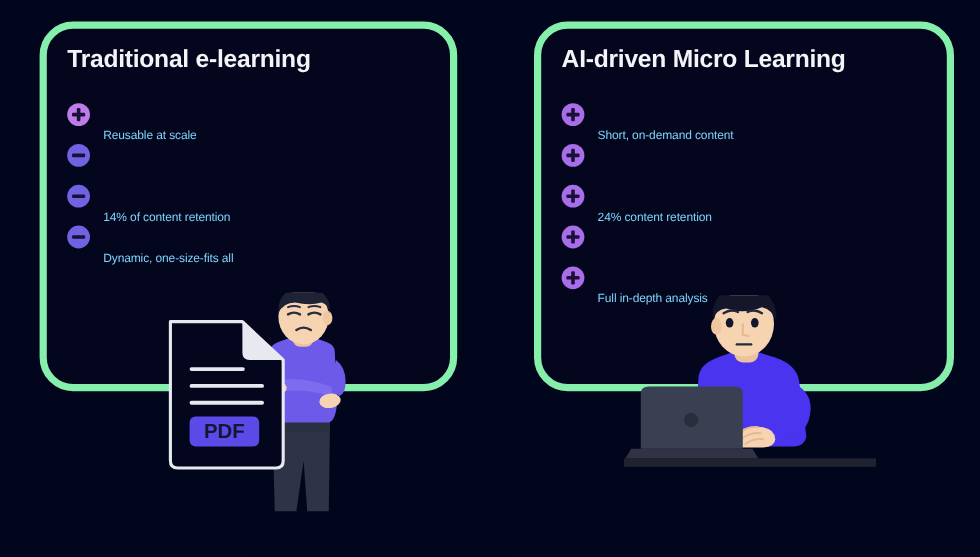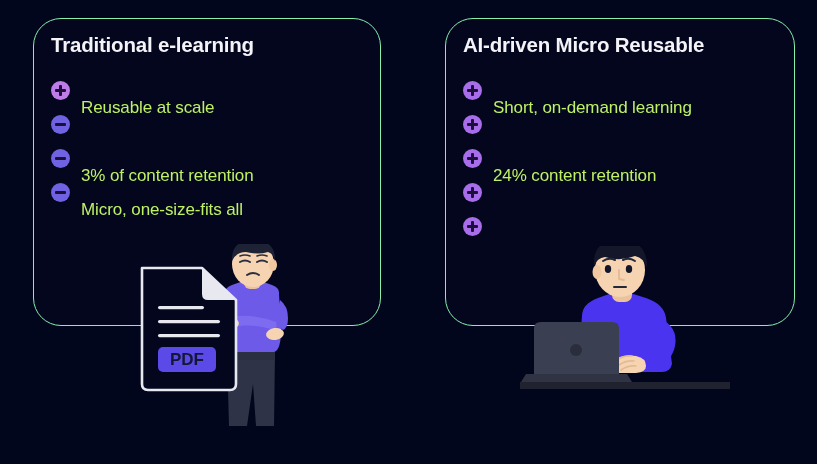--- a/index.html
+++ b/index.html
@@ -23,21 +23,21 @@
     inset: 0;
     width: 817px;
     height: 464px;
   }
 
   
   .card {
     position: absolute;
     top: 18px;
     height: 308px;
-    border: 1px solid #86efac;
+    border: 6px solid #86efac;
     border-radius: 28px;
     background: #03061d;
     overflow: visible;
   }
 
   .card-left  { left: 33px;  width: 348px; }
   .card-right { left: 445px; width: 350px; }
 
   .card-title {
     position: absolute;
@@ -95,22 +95,22 @@
     position: absolute;
     left: 8.2px;
     top: 4.2px;
     width: 2.6px;
     height: 11px;
     border-radius: 1px;
     background: #1b1038;
   }
 
   .bullet-text {
-    font-size: 17px;
-    color: #bef264;
+    font-size: 10px;
+    color: #7dd3fc;
     white-space: nowrap;
     letter-spacing: -0.1px;
     margin-top: 36px;
   }
 
   
   .illus-left {
     position: absolute;
     left: 128px;
     top: 244px;
@@ -140,50 +140,51 @@
     <ul class="bullets">
       <li class="bullet-row">
         <span class="bullet-icon plus"></span>
         <span class="bullet-text">Reusable at scale</span>
       </li>
       <li class="bullet-row">
         <span class="bullet-icon minus"></span>
       </li>
       <li class="bullet-row">
         <span class="bullet-icon minus"></span>
-        <span class="bullet-text">3% of content retention</span>
+        <span class="bullet-text">14% of content retention</span>
       </li>
       <li class="bullet-row">
         <span class="bullet-icon minus"></span>
-        <span class="bullet-text">Micro, one-size-fits all</span>
+        <span class="bullet-text">Dynamic, one-size-fits all</span>
       </li>
     </ul>
   </div>
 
   <div class="card card-right">
 
-    <div class="card-title">AI-driven Micro Reusable</div>
+    <div class="card-title">AI-driven Micro Learning</div>
 
     <ul class="bullets">
       <li class="bullet-row">
         <span class="bullet-icon plus-alt"></span>
-        <span class="bullet-text">Short, on-demand learning</span>
+        <span class="bullet-text">Short, on-demand content</span>
       </li>
       <li class="bullet-row">
         <span class="bullet-icon plus-alt"></span>
       </li>
       <li class="bullet-row">
         <span class="bullet-icon plus-alt"></span>
         <span class="bullet-text">24% content retention</span>
       </li>
       <li class="bullet-row">
         <span class="bullet-icon plus-alt"></span>
       </li>
       <li class="bullet-row">
         <span class="bullet-icon plus-alt"></span>
+        <span class="bullet-text">Full in-depth analysis</span>
       </li>
     </ul>
   </div>
 
   <div class="illus-left">
     <svg width="180" height="185" viewBox="0 0 180 185" xmlns="http://www.w3.org/2000/svg">
 
       <g>
 
         <path d="M99 108 L147 108 L146 182 L128 182 L125 140 L119 182 L101 182 Z" fill="#2f3347"></path>

